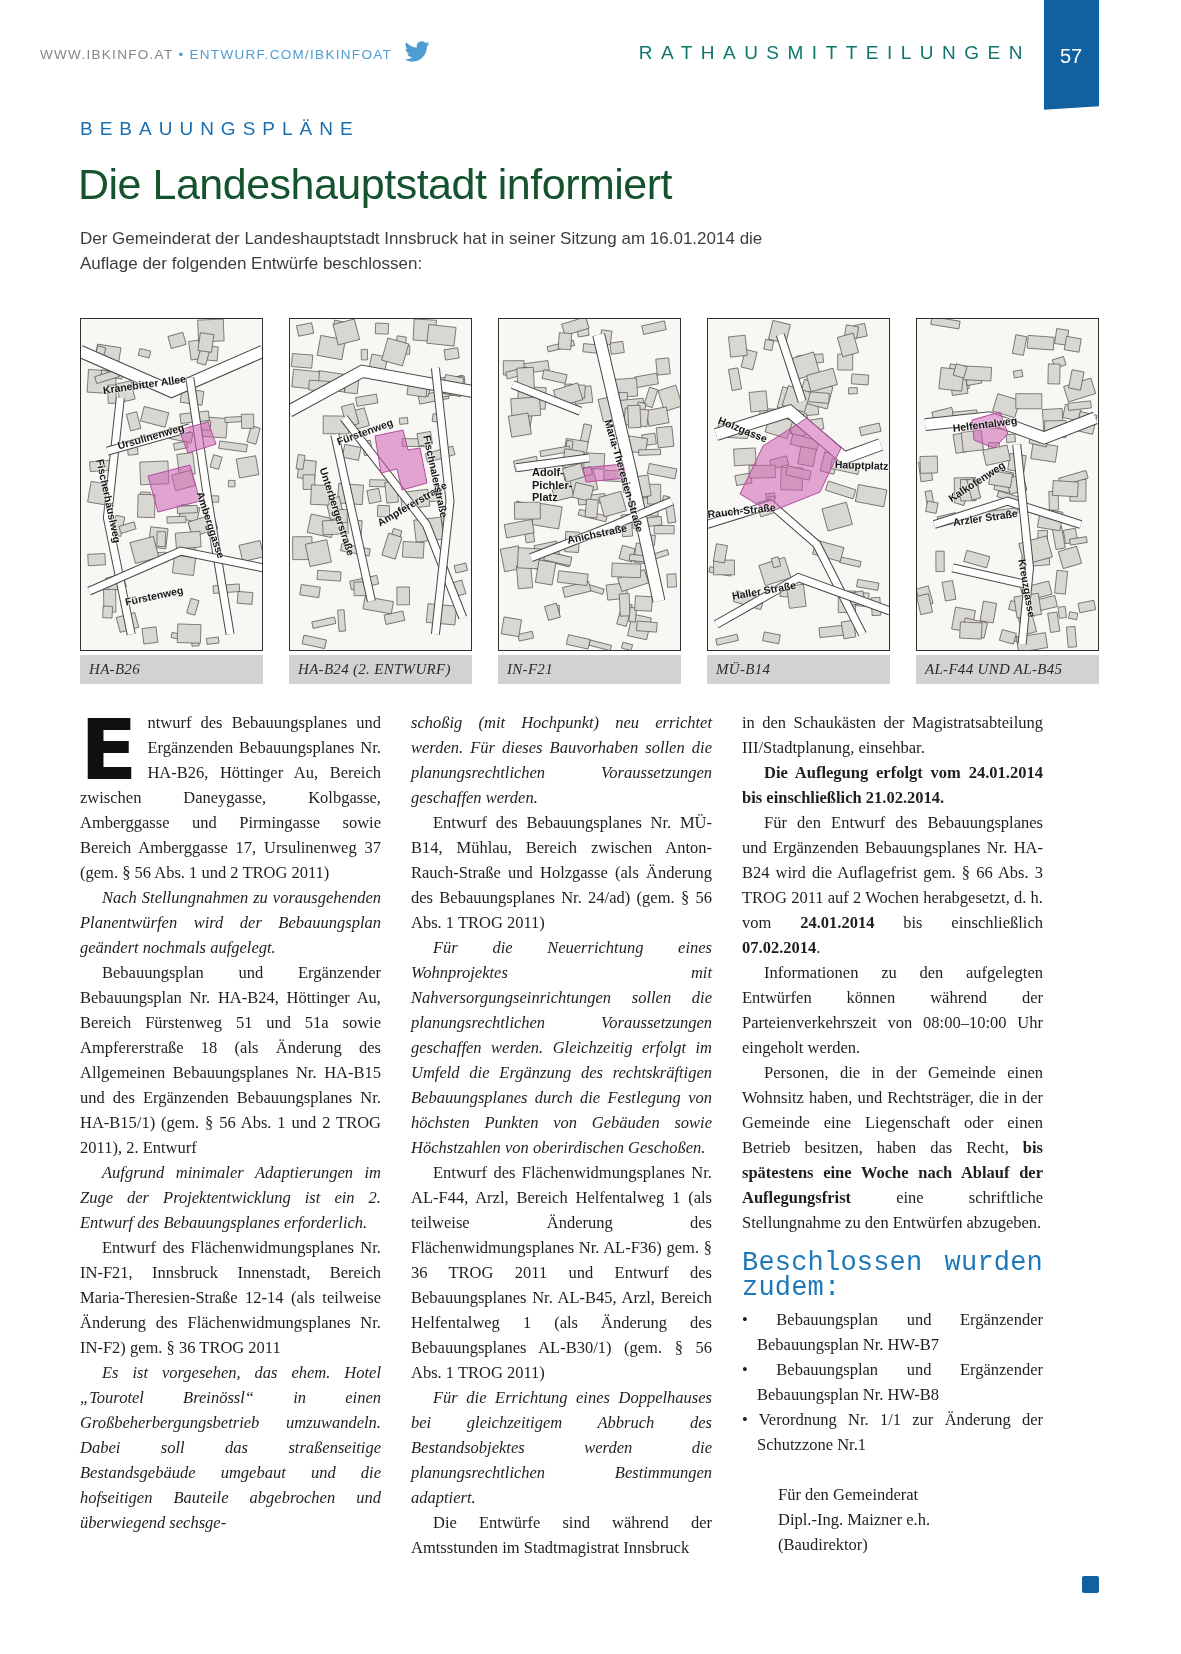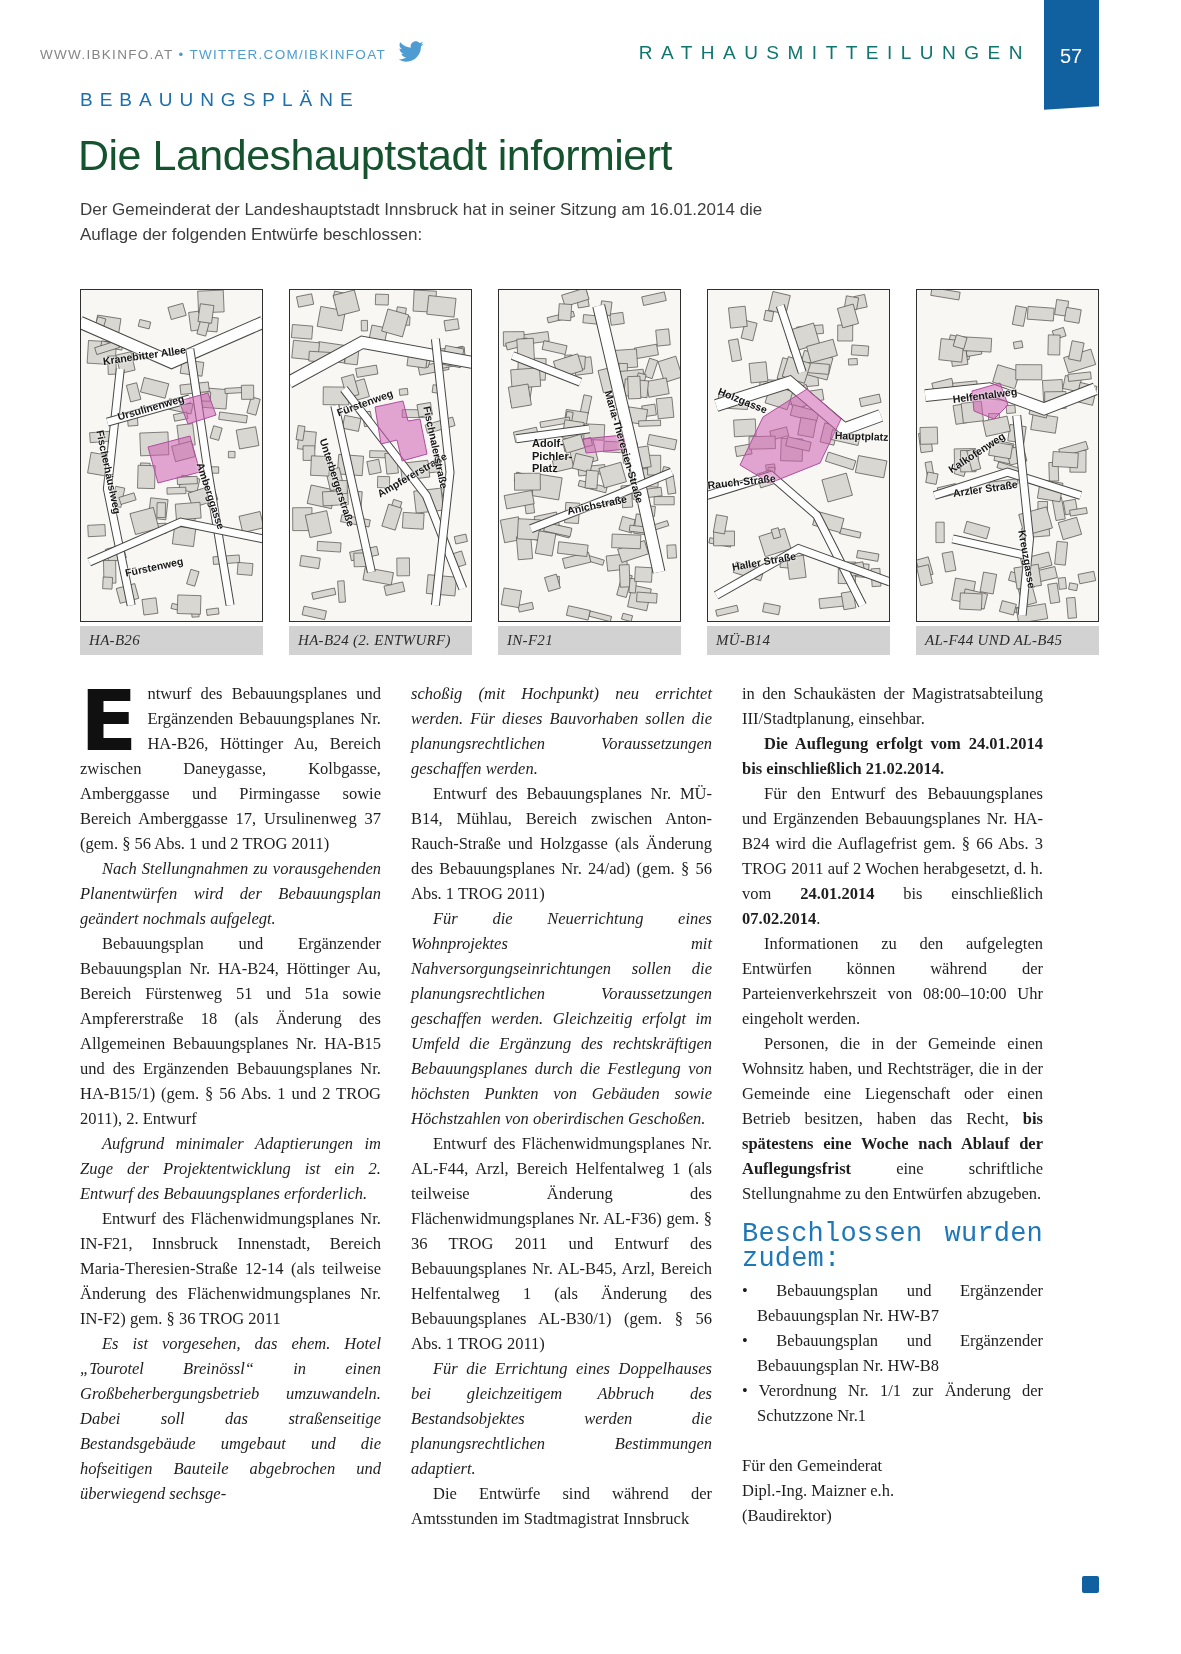--- a/index.html
+++ b/index.html
@@ -11,21 +11,21 @@
                color:#858585;display:flex;align-items:center;}
   .header-left .tw{color:var(--link,#4f9cd2);}
   .header-left .dot{color:var(--link,#4f9cd2);margin:0 5px;}
   .twitter-icon{width:30px;height:25px;fill:var(--link,#56a3d8);margin-left:10px;margin-top:-5px;}
   .header-right{position:absolute;right:150px;top:42px;font-size:19px;letter-spacing:8.5px;color:#0f766e;}
   .page-tab{position:absolute;left:1044px;top:-10px;width:55px;height:118px;background:var(--tab,#1160a0);
             transform:skewY(-3.5deg);display:flex;align-items:center;justify-content:center;}
   .page-tab span{color:#fff;font-size:20px;transform:skewY(3.5deg);margin-top:14px;}
 
   .content{padding:0 78px 0 80px;}
-  .kicker{margin:89px 0 0 0;font-size:19px;letter-spacing:7px;color:var(--accent,#1c6fae);font-weight:500;}
+  .kicker{margin:118px 0 0 0;font-size:19px;letter-spacing:7px;color:var(--accent,#1c6fae);font-weight:500;}
   h1.title{margin:20px 0 0 -2px;font-size:43px;font-weight:400;color:#14532d;letter-spacing:-0.5px;}
   .intro{margin:18px 0 4px 0;font-size:17px;line-height:1.45;color:#3d3d3d;max-width:700px;}
 
   
   .maps-row{margin-top:42px;display:flex;gap:26px;}
   .map{margin:0;width:183px;flex:none;}
   .map-canvas{position:relative;width:183px;height:333px;overflow:hidden;background:#f8f7f3;}
   .map-canvas svg{position:absolute;left:0;top:0;}
   .map-label{position:absolute;font-size:10.5px;font-weight:700;color:#161616;white-space:nowrap;
              transform-origin:0 0;
@@ -42,33 +42,33 @@
   .col p{margin:0;}
   p.indent{text-indent:22px;}
   p.italic{font-style:italic;}
   p.bold-italic{font-weight:700;}
   span.b{font-weight:700;}
   .dropcap{float:left;font-family:"DejaVu Sans",sans-serif;font-weight:900;font-size:84px;
            line-height:68px;margin:6px 10px 0 0;color:#101010;}
   .beschlossen-heading{margin:16px 0 6px 0;font-family:Liberation Mono, monospace;font-weight:400;
                        font-size:27px;color:var(--accent_bright,#1e78b8);letter-spacing:.2px;}
   .bullet-item{padding-left:15px;text-indent:-15px;}
-  .signature{margin-top:25px;}
+  .signature{margin-top:25px;margin-left:36px;}
   .end-marker{position:absolute;left:1082px;top:1576px;width:17px;height:17px;
               background:var(--tab,#1565a6);border-radius:2px;}
 </style>
 </head>
 <body>
 
 <div class="page">
 
   <div class="header-left">
     <span>WWW.IBKINFO.AT</span>
     <span class="dot">•</span>
-    <span class="tw">TWITTER.COM/IBKINFOAT</span>
+    <span class="tw">ENTWURF.COM/IBKINFOAT</span>
     <svg class="twitter-icon" viewBox="0 0 24 24">
       <path d="M23.954 4.569c-.885.389-1.83.654-2.825.775 1.014-.611 1.794-1.574 2.163-2.723-.951.555-2.005.959-3.127 1.184-.896-.959-2.173-1.559-3.591-1.559-2.717 0-4.92 2.203-4.92 4.917 0 .39.045.765.127 1.124C7.691 8.094 4.066 6.13 1.64 3.161c-.427.722-.666 1.561-.666 2.475 0 1.71.87 3.213 2.188 4.096-.807-.026-1.566-.248-2.228-.616v.061c0 2.385 1.693 4.374 3.946 4.827-.413.111-.849.171-1.296.171-.314 0-.615-.03-.916-.086.631 1.953 2.445 3.377 4.604 3.417-1.68 1.319-3.809 2.105-6.102 2.105-.39 0-.779-.023-1.17-.067 2.189 1.394 4.768 2.209 7.557 2.209 9.054 0 13.999-7.496 13.999-13.986 0-.209 0-.42-.015-.63.961-.689 1.8-1.56 2.46-2.548z"></path>
     </svg>
   </div>
   <div class="header-right">
     <span>RATHAUSMITTEILUNGEN</span>
   </div>
   <div class="page-tab">
     <span>57</span>
   </div>

